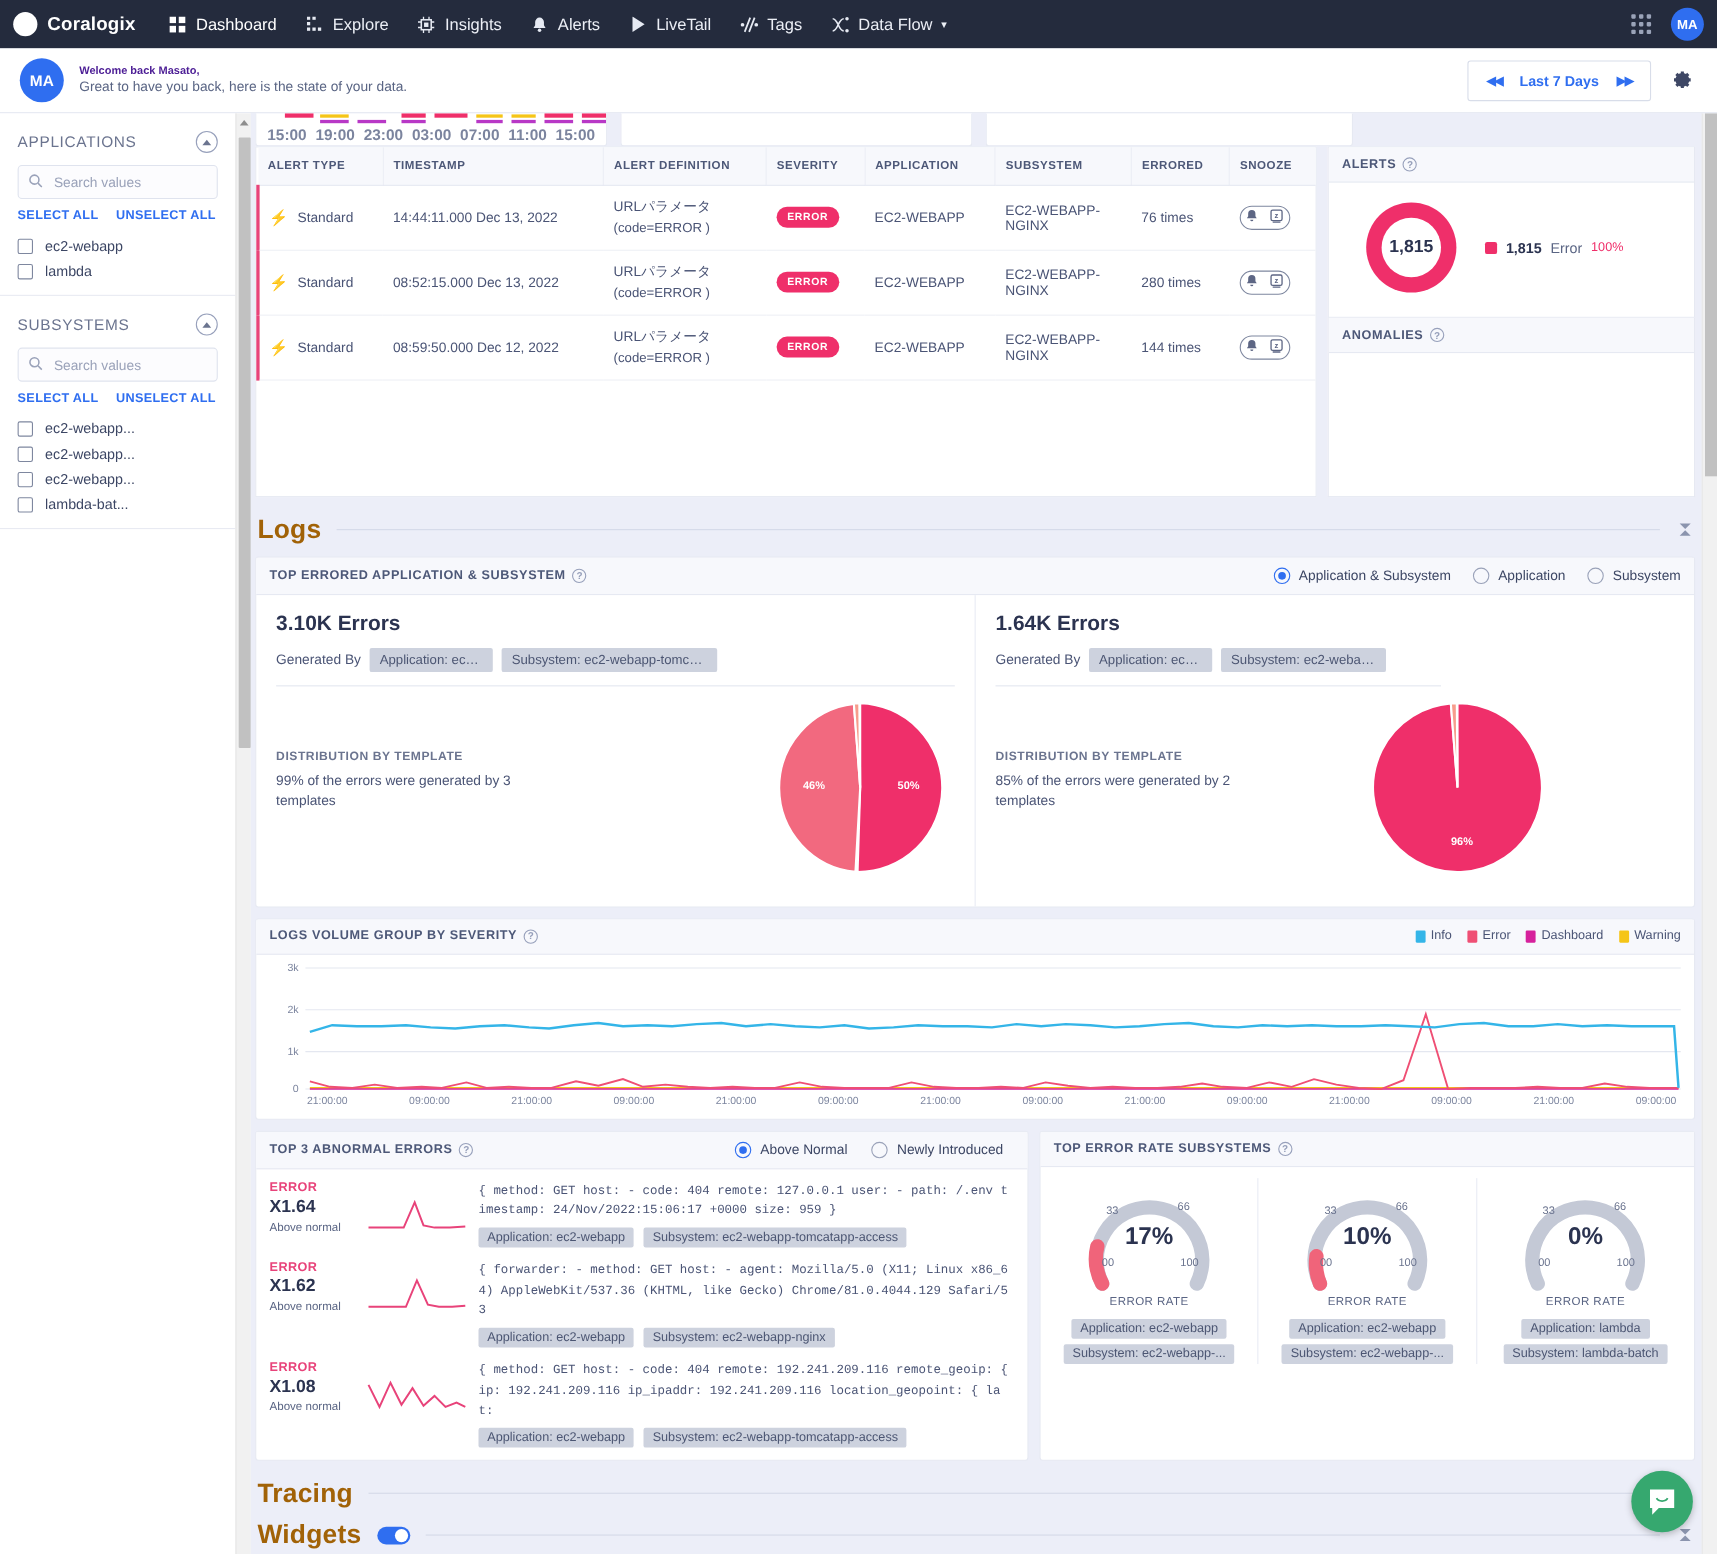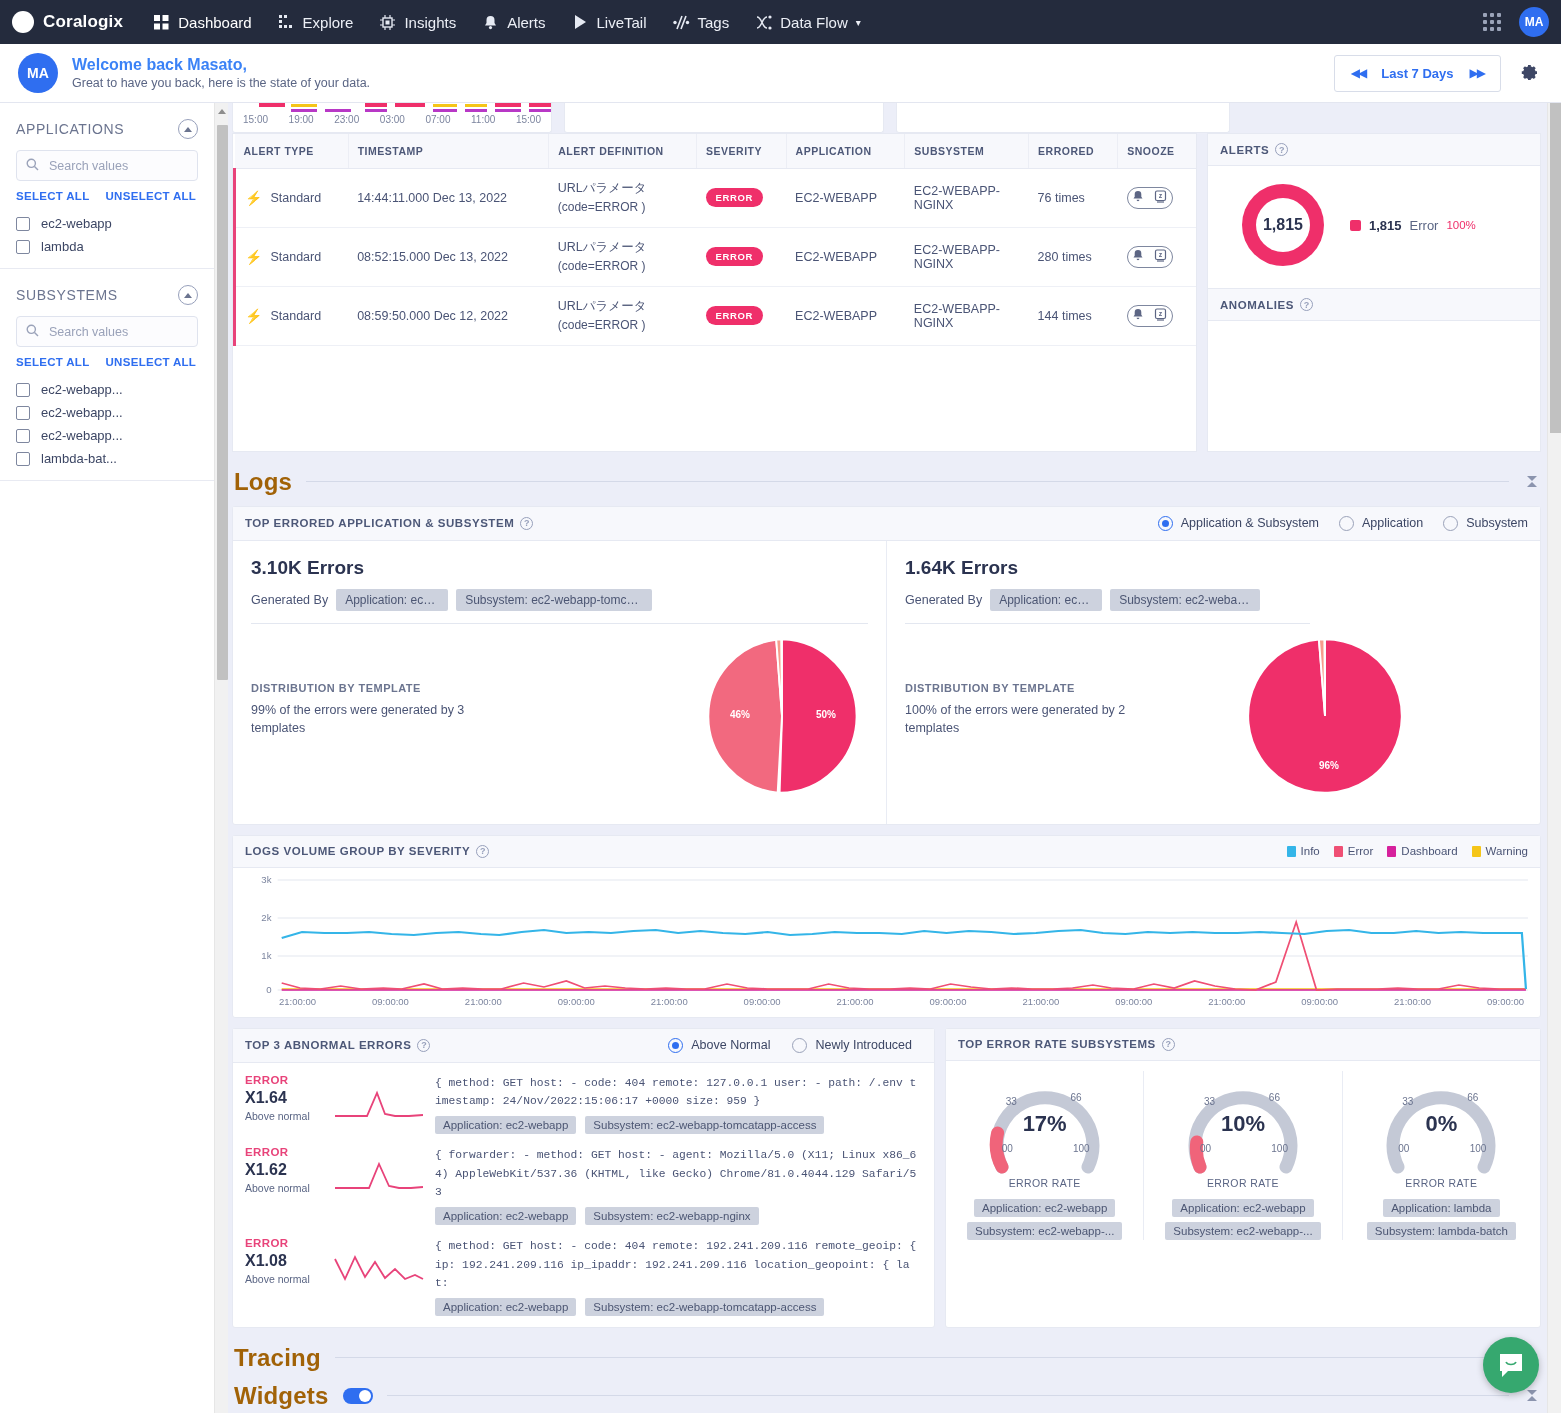--- a/index.html
+++ b/index.html
@@ -23,21 +23,21 @@
   .nav-right{margin-left:auto;display:flex;align-items:center;gap:18px;}
   .grid-icon{display:grid;grid-template-columns:repeat(3,4px);grid-template-rows:repeat(3,4px);gap:3px;cursor:pointer;}
   .grid-icon i{background:#9aa3b8;border-radius:1px;display:block;}
   .avatar-nav{width:30px;height:30px;border-radius:50%;background:#2f6ef0;color:#fff;font-size:12px;font-weight:bold;
     display:flex;align-items:center;justify-content:center;cursor:pointer;}
 
   
   .welcome{height:59px;background:#fff;display:flex;align-items:center;padding:0 22px 0 18px;border-bottom:1px solid #e3e6f0;}
   .welcome-av{width:40px;height:40px;border-radius:50%;background:#2f6ef0;color:#fff;font-size:14px;font-weight:bold;
     display:flex;align-items:center;justify-content:center;margin-right:14px;}
-  .welcome-t1{font-size:16px;font-weight:bold;color:#3b82f6;line-height:1.35;}
+  .welcome-t1{font-size:10px;font-weight:bold;color:#4c1d95;line-height:1.35;}
   .welcome-t2{font-size:12.5px;color:#5a6584;line-height:1.35;}
   .welcome-right{margin-left:auto;display:flex;align-items:center;gap:16px;}
   .daterange{border:1px solid #d8dde9;border-radius:3px;height:37px;display:flex;align-items:center;
     gap:16px;padding:0 16px;background:#fff;cursor:pointer;}
   .daterange .lbl{color:#2f6ef0;font-size:13px;font-weight:bold;}
   .arr{color:#2f6ef0;font-size:12px;letter-spacing:-2px;}
   .gear{width:22px;height:22px;cursor:pointer;}
 
   
   .content{display:flex;height:calc(1413px - 44px - 59px);}
@@ -73,21 +73,21 @@
   .card-title{font-size:11.5px;font-weight:bold;color:#4d5878;letter-spacing:.55px;}
   .qmark{width:13px;height:13px;border-radius:50%;border:1.2px solid #97a0bb;color:#97a0bb;font-size:9px;
     display:inline-flex;align-items:center;justify-content:center;margin-left:6px;font-weight:bold;cursor:pointer;}
 
   
   .top-strip{display:flex;gap:12px;padding-top:0;}
   .mini-card{background:#fff;border:1px solid #e6e9f2;border-top:0;border-radius:0 0 3px 3px;height:30px;position:relative;overflow:hidden;}
   .mini-1{width:320px;}
   .mini-2{width:320px;}
   .mini-3{width:320px;}
-  .strip-ticks{display:flex;justify-content:space-between;padding:0 10px;font-size:10px;color:#7b849e;}
+  .strip-ticks{display:flex;justify-content:space-between;padding:0 10px;font-size:14px;color:#7b849e;font-weight:bold;}
 
   
   .row-main{display:flex;gap:10px;margin-top:0;}
   .alerts-table{flex:1;background:#fff;border:1px solid #e6e9f2;}
   .rail{width:334px;flex:0 0 334px;display:flex;flex-direction:column;gap:0;}
 
   table.at{width:100%;border-collapse:collapse;}
   table.at th{background:#f7f8fc;font-size:10.5px;font-weight:bold;color:#4d5878;letter-spacing:.5px;
     text-align:left;padding:11px 9px;border-right:1px solid #eceef5;border-bottom:1px solid #e6e9f2;white-space:nowrap;}
   table.at th:last-child{border-right:0;}
@@ -645,21 +645,21 @@
             <div class="err-title">1.64K Errors</div>
             <div class="genby">
               <span class="genby-lbl">Generated By</span>
               <span class="chip w1">Application:  ec2-web...</span>
               <span class="chip w1" style="max-width:150px">Subsystem:  ec2-webapp-n...</span>
             </div>
             <div class="divider-line" style="max-width:405px"></div>
             <div class="pie-area">
               <div class="dist">
                 <div class="dist-h">DISTRIBUTION BY TEMPLATE</div>
-                <div class="dist-t">100% of the errors were generated by 2 templates</div>
+                <div class="dist-t">85% of the errors were generated by 2 templates</div>
               </div>
               <div class="pie" style="right:117px">
                 <svg width="160" height="160" viewBox="0 0 100 100">
                   <path d="M50 50 L50 2 A48 48 0 1 1 46.2 2.15 Z" fill="#ef2f6a" stroke="#fff" stroke-width="1.2"></path>
                   <path d="M50 50 L46.2 2.15 A48 48 0 0 1 49.6 2 Z" fill="#f79c8c" stroke="#fff" stroke-width="1.2"></path>
                 </svg>
                 <span class="pl" style="left:74px;top:124px">96%</span>
               </div>
             </div>
           </div>

